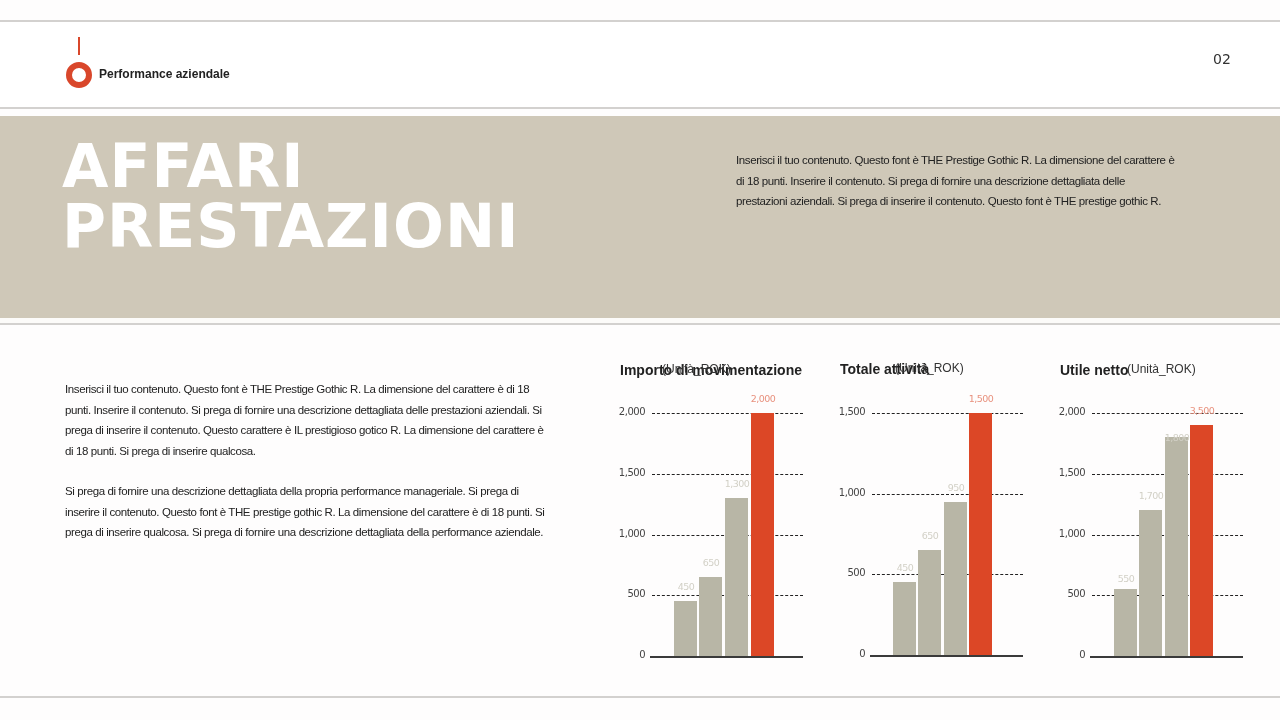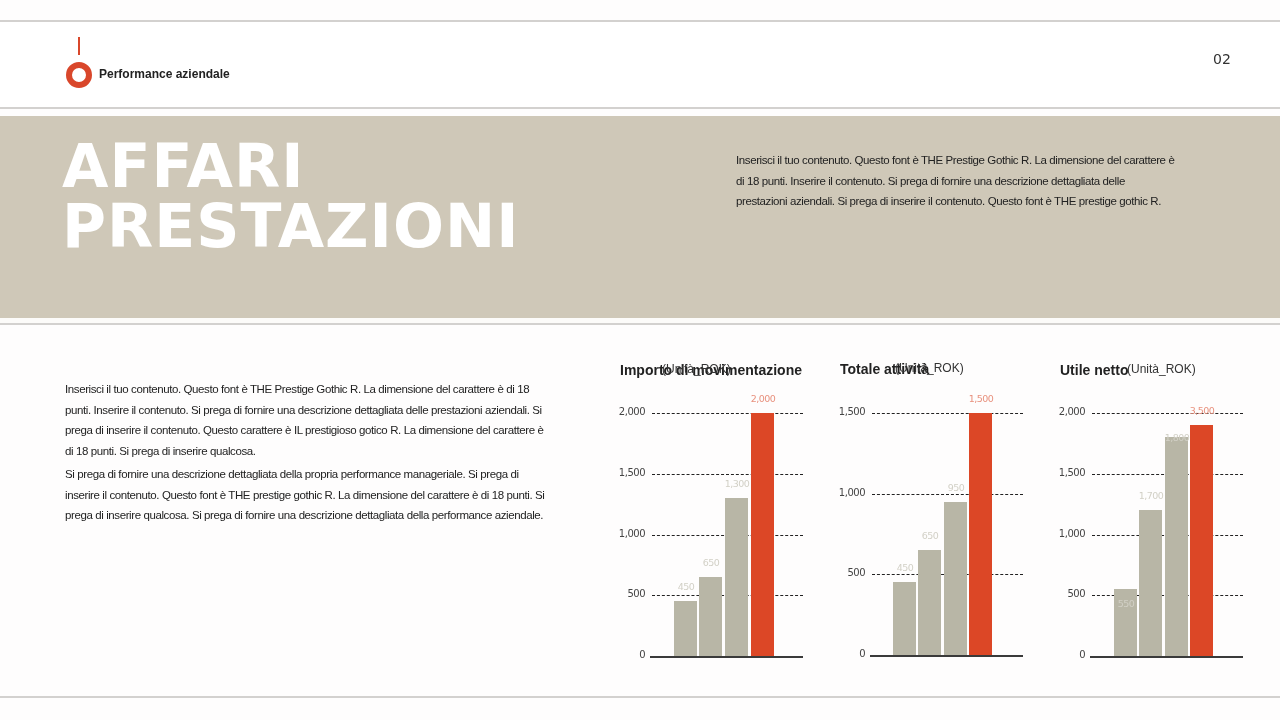--- a/index.html
+++ b/index.html
@@ -37,21 +37,21 @@
 <div class="band"></div>
 <div class="title">
   <div>AFFARI</div>
   <div>PRESTAZIONI</div>
 </div>
 <div class="band-text">Inserisci il tuo contenuto. Questo font è THE Prestige Gothic R. La dimensione del carattere è di 18 punti. Inserire il contenuto. Si prega di fornire una descrizione dettagliata delle prestazioni aziendali. Si prega di inserire il contenuto. Questo font è THE prestige gothic R.</div>
 <div class="band-light"></div>
 <div class="rule" style="top:323px;"></div>
 
 <div class="body-text" style="top:379px;">Inserisci il tuo contenuto. Questo font è THE Prestige Gothic R. La dimensione del carattere è di 18 punti. Inserire il contenuto. Si prega di fornire una descrizione dettagliata delle prestazioni aziendali. Si prega di inserire il contenuto. Questo carattere è IL prestigioso gotico R. La dimensione del carattere è di 18 punti. Si prega di inserire qualcosa.</div>
-<div class="body-text" style="top:464px;">Si prega di fornire una descrizione dettagliata della propria performance manageriale. Si prega di inserire il contenuto. Questo font è THE prestige gothic R. La dimensione del carattere è di 18 punti. Si prega di inserire qualcosa. Si prega di fornire una descrizione dettagliata della performance aziendale.</div>
+<div class="body-text" style="top:481px;">Si prega di fornire una descrizione dettagliata della propria performance manageriale. Si prega di inserire il contenuto. Questo font è THE prestige gothic R. La dimensione del carattere è di 18 punti. Si prega di inserire qualcosa. Si prega di fornire una descrizione dettagliata della performance aziendale.</div>
 
 <div id="charts">
     <div class="chart-title" style="left: 620px; top: 362px;">Importo di movimentazione</div>
     <div class="chart-unit" style="left: 662px; top: 362px;">(Unità_ROK)</div>
     <div class="tick" style="left: 605px; top: 649px;">0</div>
     <div class="tick" style="left: 605px; top: 588.25px;">500</div>
     <div class="grid" style="left: 652px; top: 595.25px; width: 151px;"></div>
     <div class="tick" style="left: 605px; top: 527.5px;">1,000</div>
     <div class="grid" style="left: 652px; top: 534.5px; width: 151px;"></div>
     <div class="tick" style="left: 605px; top: 466.75px;">1,500</div>
@@ -90,21 +90,21 @@
     <div class="tick" style="left: 1045px; top: 649px;">0</div>
     <div class="tick" style="left: 1045px; top: 588.25px;">500</div>
     <div class="grid" style="left: 1092px; top: 595.25px; width: 151px;"></div>
     <div class="tick" style="left: 1045px; top: 527.5px;">1,000</div>
     <div class="grid" style="left: 1092px; top: 534.5px; width: 151px;"></div>
     <div class="tick" style="left: 1045px; top: 466.75px;">1,500</div>
     <div class="grid" style="left: 1092px; top: 473.75px; width: 151px;"></div>
     <div class="tick" style="left: 1045px; top: 406px;">2,000</div>
     <div class="grid" style="left: 1092px; top: 413px; width: 151px;"></div>
     <div class="bar" style="left: 1114px; top: 589.175px; height: 66.825px; background: rgb(184, 182, 166);"></div>
-    <div class="bar-label" style="left: 1106px; top: 598px; color: rgb(210, 208, 198);">550</div>
+    <div class="bar-label" style="left: 1106px; top: 573px; color: rgb(210, 208, 198);">550</div>
     <div class="bar" style="left: 1139px; top: 510.2px; height: 145.8px; background: rgb(184, 182, 166);"></div>
     <div class="bar-label" style="left: 1131px; top: 490.2px; color: rgb(210, 208, 198);">1,700</div>
     <div class="bar" style="left: 1165px; top: 437.3px; height: 218.7px; background: rgb(184, 182, 166);"></div>
     <div class="bar-label" style="left: 1157px; top: 432px; color: rgb(210, 208, 198);">1,800</div>
     <div class="bar" style="left: 1190px; top: 425.15px; height: 230.85px; background: rgb(220, 71, 38);"></div>
     <div class="bar-label" style="left: 1182px; top: 405.15px; color: rgb(232, 145, 126);">3,500</div>
     <div class="axis" style="left: 1090px; top: 656px; width: 153px;"></div>
   </div>
 
 <div class="rule" style="top:696px;"></div>

